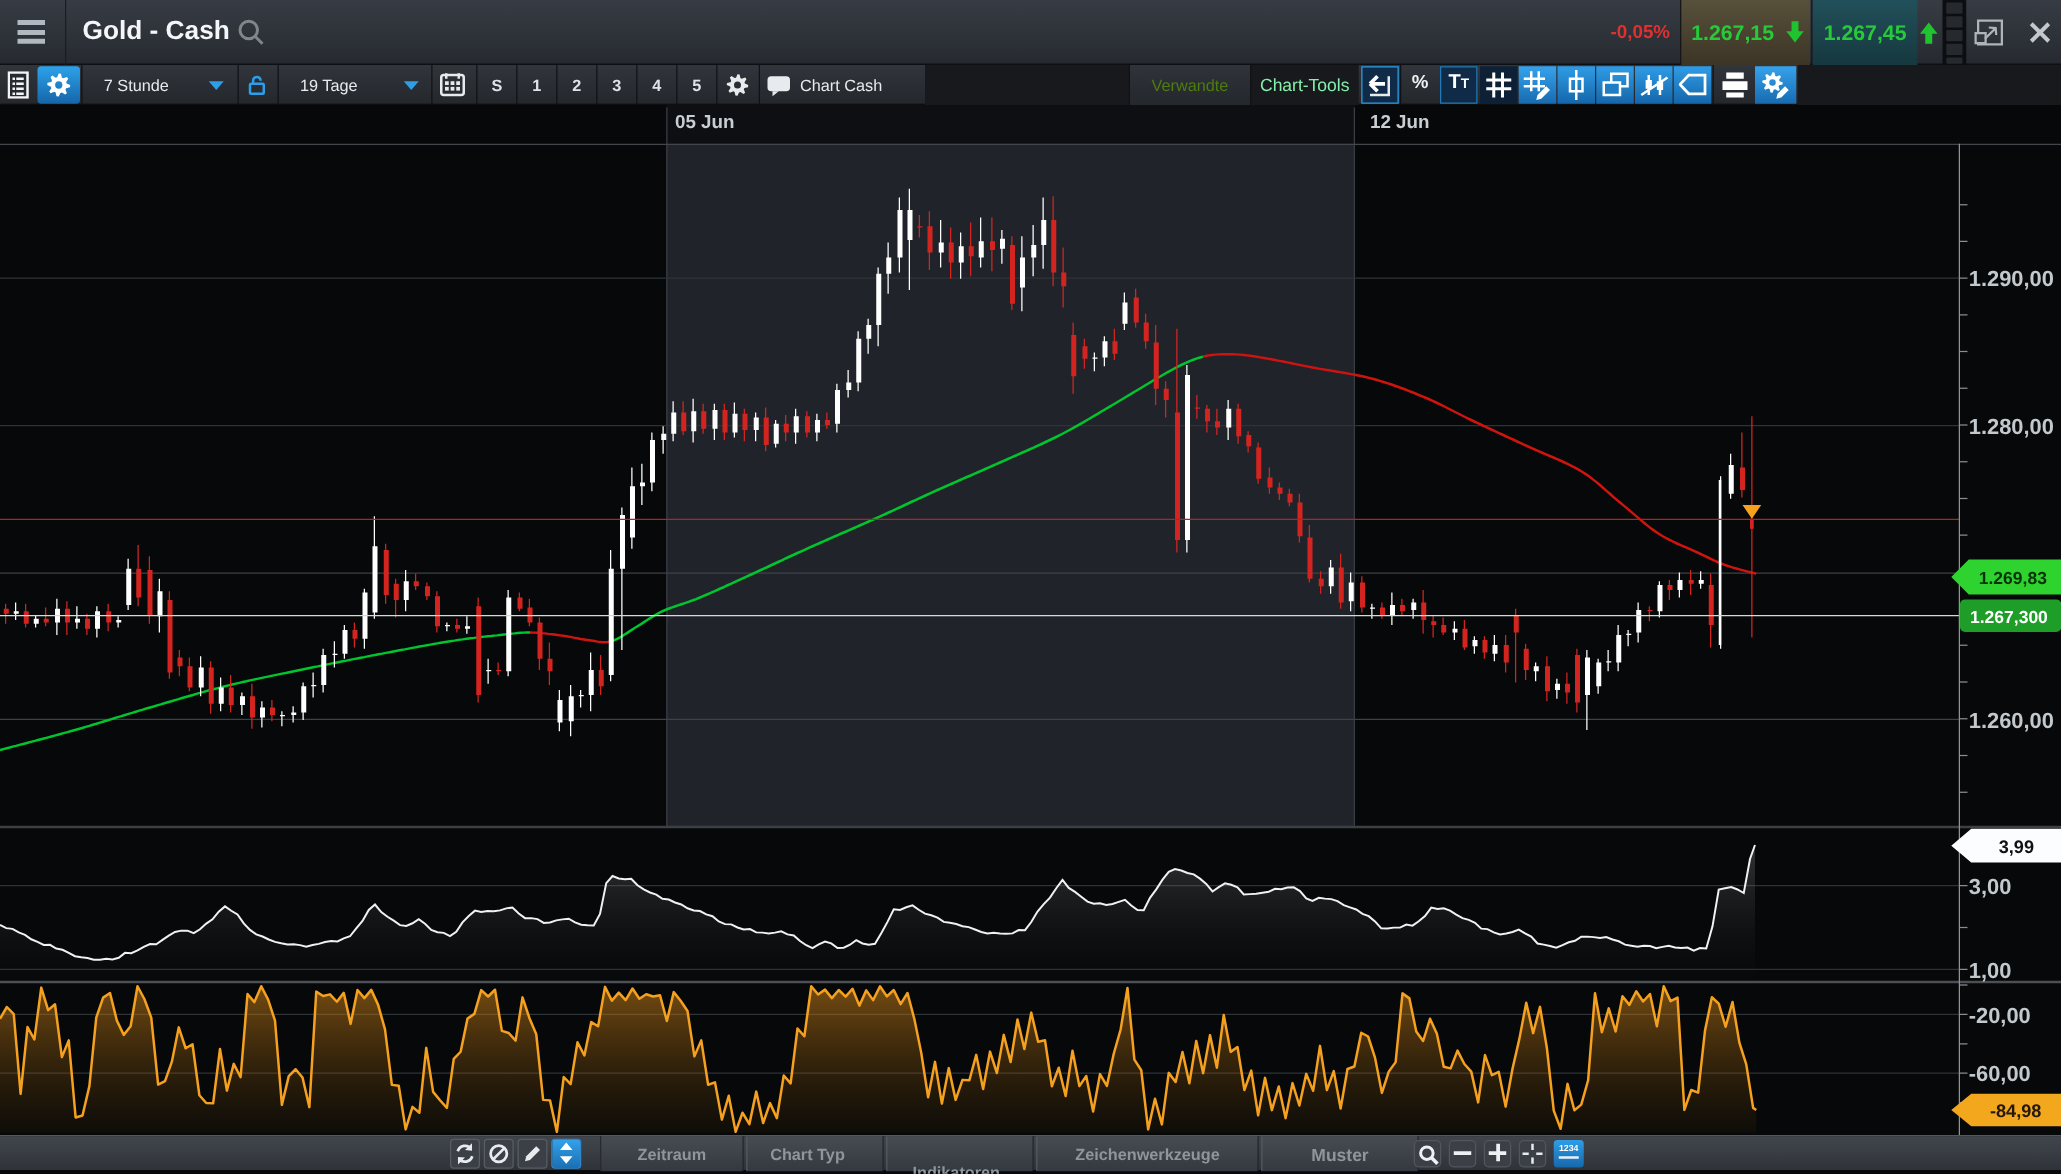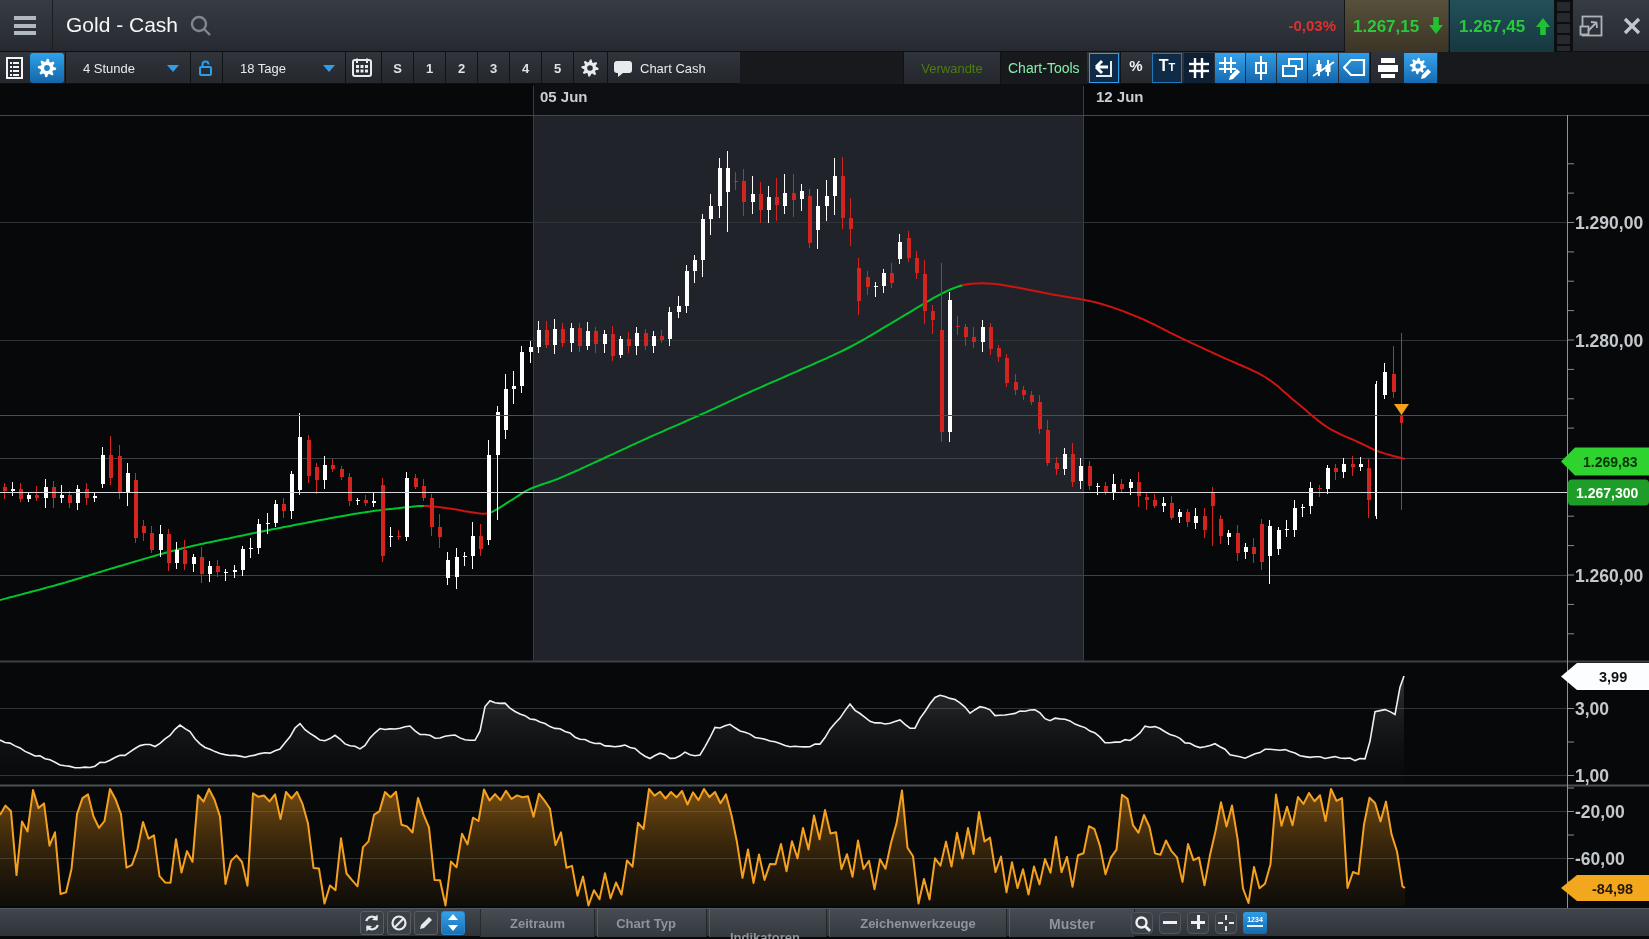--- a/index.html
+++ b/index.html
@@ -437,33 +437,33 @@
 <polygon points="1561,888 1577,875 1649,875 1649,901 1577,901" fill="#f2a71d"></polygon>
 <text x="1592" y="893.5" font-family="Liberation Sans, sans-serif" font-size="14.5" font-weight="bold" fill="#23180a">-84,98</text>
 </g>
 </svg>
 
 <div class="abs" id="titlebar" style="left:0;top:0;width:1649px;height:52px;background:linear-gradient(#373c44,#262a30);border-bottom:1px solid #0d0f12">
   <div class="abs" style="left:14px;top:16px;width:22px;height:4px;background:#b2b8bf"></div>
   <div class="abs" style="left:14px;top:23.5px;width:22px;height:4px;background:#b2b8bf"></div>
   <div class="abs" style="left:14px;top:31px;width:22px;height:4px;background:#b2b8bf"></div>
   <div class="abs" style="left:52px;top:0;width:1px;height:52px;background:#1a1d21"></div>
-  <div class="abs" style="left:66px;top:13px;font-size:21px;font-weight:normal;color:#f4f6f8">Gold - Cash</div>
+  <div class="abs" style="left:66px;top:13px;font-size:21px;font-weight:bold;color:#f4f6f8">Gold - Cash</div>
   <svg class="abs" style="left:188px;top:13px" width="26" height="26">
       <circle cx="11" cy="11" r="7" fill="none" stroke="#80868d" stroke-width="2.4"></circle>
       <line x1="16" y1="16" x2="22" y2="22" stroke="#80868d" stroke-width="2.4"></line>
     </svg>
-  <div class="abs" style="left:1270px;top:17px;width:66px;text-align:right;font-size:15px;font-weight:bold;color:#e03030">-0,03%</div>
+  <div class="abs" style="left:1270px;top:17px;width:66px;text-align:right;font-size:15px;font-weight:bold;color:#e03030">-0,05%</div>
   <div class="abs" style="left:1344px;top:0;width:104px;height:52px;background:linear-gradient(#57503a,#3c3526);border-left:1px solid #14161a">
      <div class="abs" style="left:8px;top:17px;font-size:17px;font-weight:bold;color:#27cb3a">1.267,15</div>
      <svg class="abs" style="left:82px;top:15px" width="18" height="22">
         <path d="M6.2 2 L11.8 2 L11.8 10 L16 10 L9 19 L2 10 L6.2 10 Z" fill="#1fc32f"></path>
       </svg>
   </div>
-  <div class="abs" style="left:1449px;top:0;width:123px;height:52px;background:linear-gradient(#22505a,#16383f);border-left:1px solid #14161a">
+  <div class="abs" style="left:1449px;top:0;width:85px;height:52px;background:linear-gradient(#22505a,#16383f);border-left:1px solid #14161a">
      <div class="abs" style="left:9px;top:17px;font-size:17px;font-weight:bold;color:#27cb3a">1.267,45</div>
      <svg class="abs" style="left:84px;top:15px" width="18" height="22">
         <path d="M6.2 20 L11.8 20 L11.8 12 L16 12 L9 3 L2 12 L6.2 12 Z" fill="#1fc32f"></path>
       </svg>
   </div>
   <div class="abs" style="left:1554px;top:0px;width:19px;height:52px;background:#0c0e11">
     <div class="abs" style="left:3px;top:2px;width:13px;height:9px;background:#26292e;border-radius:1px"></div>
     <div class="abs" style="left:3px;top:13px;width:13px;height:9px;background:#26292e;border-radius:1px"></div>
     <div class="abs" style="left:3px;top:24px;width:13px;height:9px;background:#26292e;border-radius:1px"></div>
     <div class="abs" style="left:3px;top:35px;width:13px;height:9px;background:#26292e;border-radius:1px"></div>
@@ -492,31 +492,31 @@
         <rect x="7" y="13" width="6" height="2"></rect>
         <rect x="4" y="17" width="2" height="2"></rect>
         <rect x="7" y="17" width="6" height="2"></rect>
       </g>
     </svg>
   <div class="abs" style="left:30px;top:1px;width:34px;height:30px;background:linear-gradient(#2da2ea,#1565a8);border-radius:3px"></div>
   <svg class="abs" style="left:36px;top:5px" width="22" height="22">
       <path d="M11.0 1.8 L12.8 2.0 L13.5 5.1 L14.6 5.6 L17.5 4.5 L18.6 5.9 L16.9 8.5 L17.3 9.7 L20.2 11.0 L20.0 12.8 L16.9 13.5 L16.4 14.6 L17.5 17.5 L16.1 18.6 L13.5 16.9 L12.3 17.3 L11.0 20.2 L9.2 20.0 L8.5 16.9 L7.4 16.4 L4.5 17.5 L3.4 16.1 L5.1 13.5 L4.7 12.3 L1.8 11.0 L2.0 9.2 L5.1 8.5 L5.6 7.4 L4.5 4.5 L5.9 3.4 L8.5 5.1 L9.7 4.7 Z M13.9 11.0 A2.9 2.9 0 1 0 8.1 11.0 A2.9 2.9 0 1 0 13.9 11.0 Z" fill="#fff" fill-rule="evenodd"></path>
     </svg>
   <div class="abs" style="left:65px;top:0;width:1px;height:31px;background:#101214"></div>
-  <div class="abs" style="left:83px;top:9px;font-size:13px;color:#e8ebee">4 Stunde</div>
+  <div class="abs" style="left:83px;top:9px;font-size:13px;color:#e8ebee">7 Stunde</div>
   <svg class="abs" style="left:166px;top:12px" width="16" height="10">
       <path d="M1 1 L13 1 L7 8 Z" fill="#2d9fe8"></path>
     </svg>
   <div class="abs" style="left:190px;top:0;width:1px;height:31px;background:#101214"></div>
   <svg class="abs" style="left:197px;top:7px" width="18" height="18">
       <rect x="3" y="8" width="11" height="8" rx="1" fill="none" stroke="#2d9fe8" stroke-width="2"></rect>
       <path d="M5.5 8 V5.5 a3 3 0 0 1 6 0" fill="none" stroke="#2d9fe8" stroke-width="2"></path>
     </svg>
   <div class="abs" style="left:222px;top:0;width:1px;height:31px;background:#101214"></div>
-  <div class="abs" style="left:240px;top:9px;font-size:13px;color:#e8ebee">18 Tage</div>
+  <div class="abs" style="left:240px;top:9px;font-size:13px;color:#e8ebee">19 Tage</div>
   <svg class="abs" style="left:322px;top:12px" width="16" height="10">
       <path d="M1 1 L13 1 L7 8 Z" fill="#2d9fe8"></path>
     </svg>
   <div class="abs" style="left:345px;top:0;width:1px;height:31px;background:#101214"></div>
   <svg class="abs" style="left:352px;top:5px" width="22" height="22">
       <rect x="1" y="3" width="18" height="16" rx="2" fill="none" stroke="#e8ebee" stroke-width="2"></rect>
       <line x1="5" y1="1.5" x2="5" y2="6" stroke="#e8ebee" stroke-width="2"></line>
       <line x1="15" y1="1.5" x2="15" y2="6" stroke="#e8ebee" stroke-width="2"></line>
       <rect x="4" y="8" width="3" height="3" fill="#e8ebee"></rect>
       <rect x="8.5" y="8" width="3" height="3" fill="#e8ebee"></rect>

